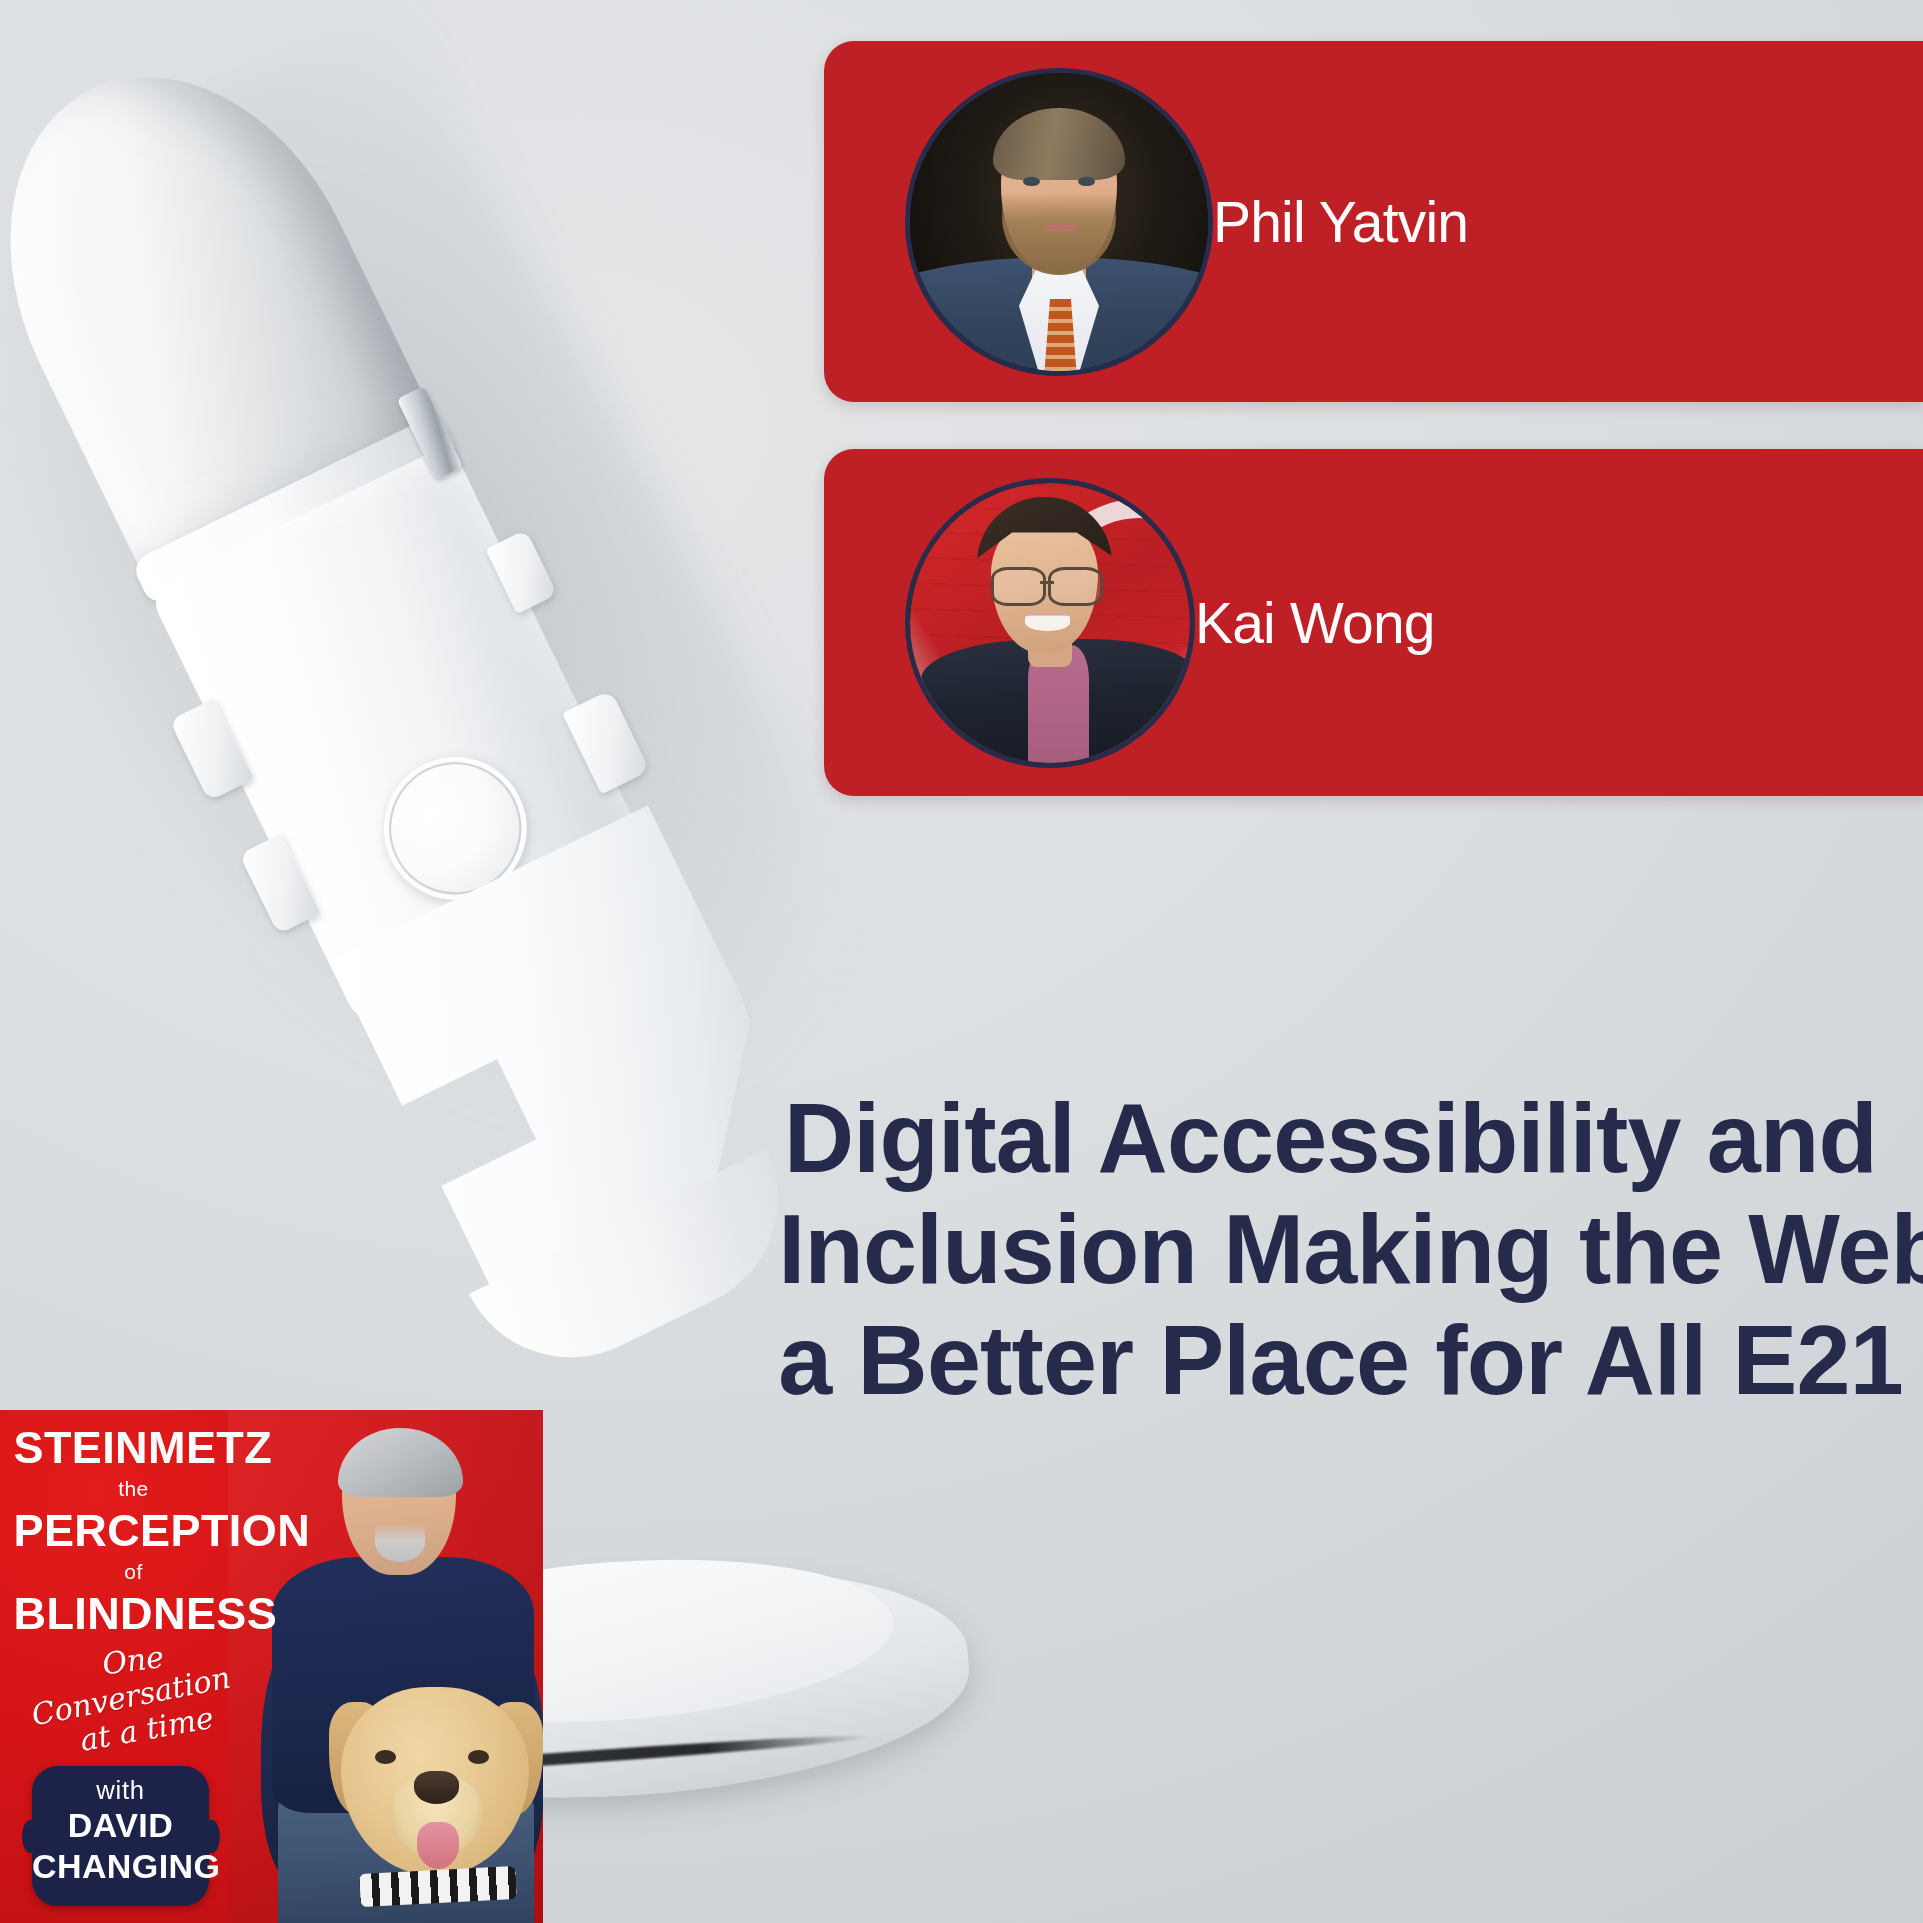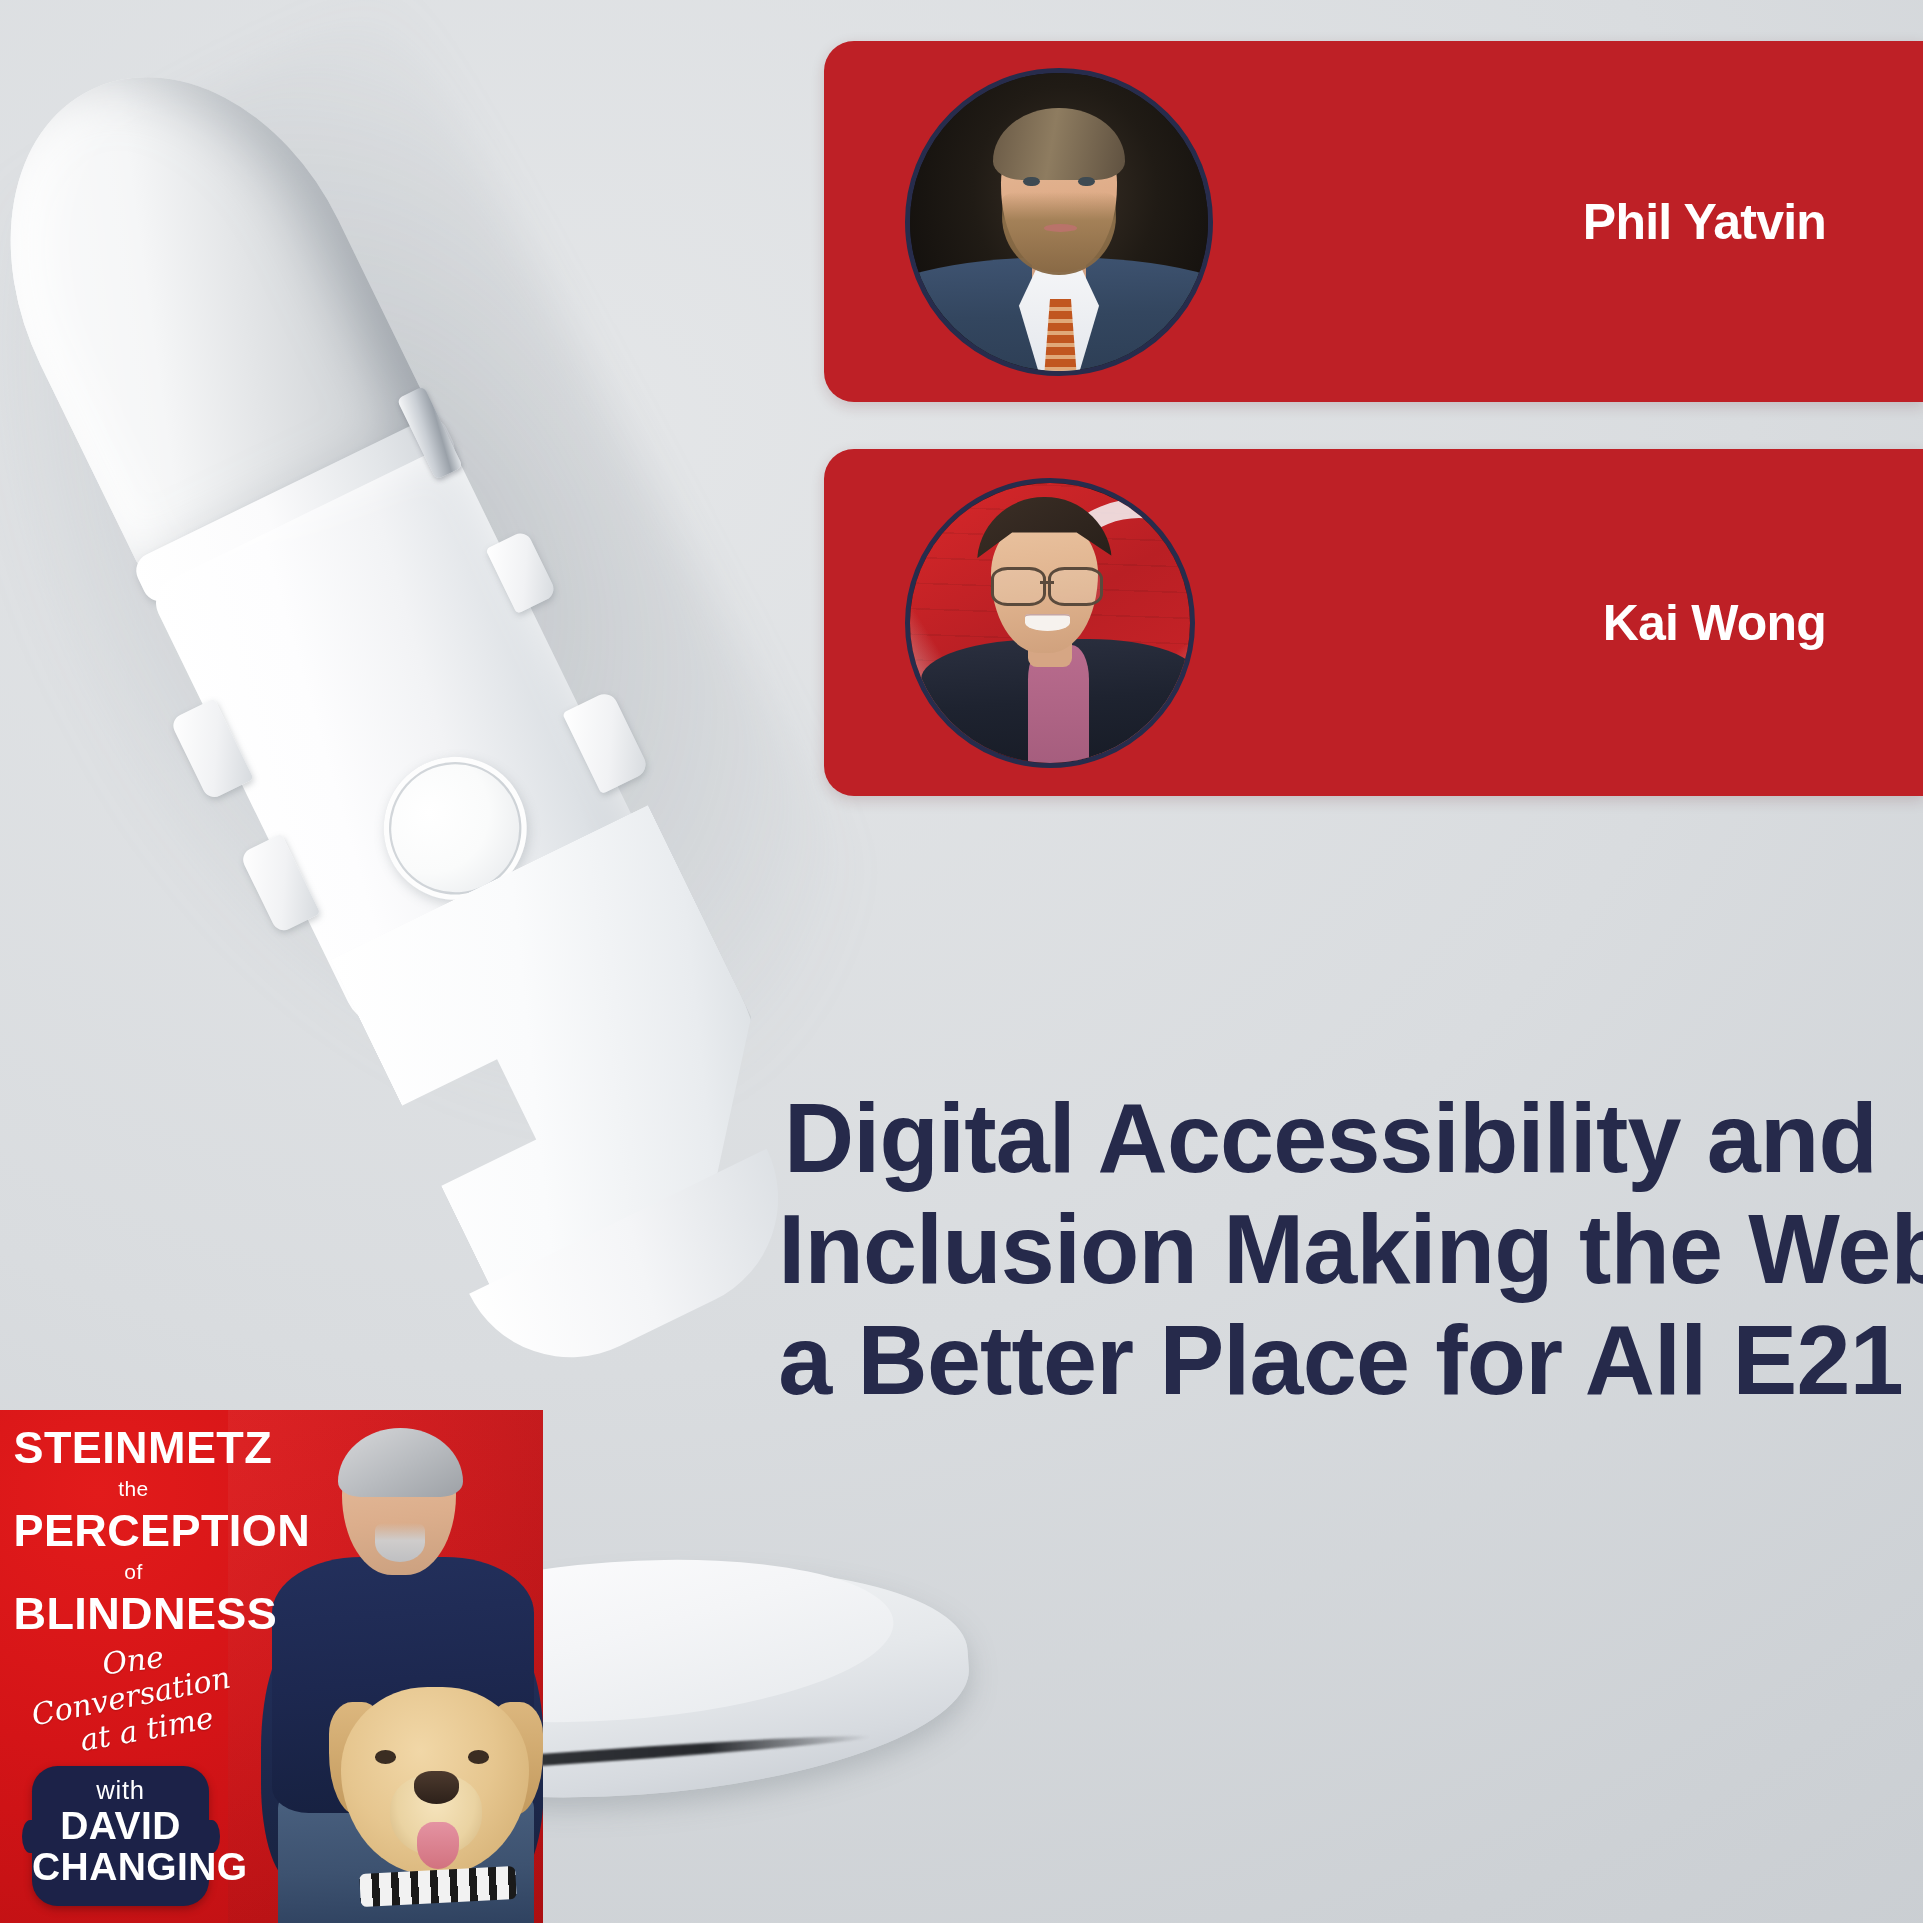--- a/index.html
+++ b/index.html
@@ -171,24 +171,24 @@
     border-radius: 50%;
     border: 5.3px solid #272c4c;
     overflow: hidden;
     position: relative;
     background: #101010;
   }
   #guest-banner-0 .guest-avatar { width: 298px; height: 298px; }
   #guest-banner-1 .guest-avatar { width: 280px; height: 280px; }
   .guest-name {
     flex: 1 1 auto;
-    text-align: right;
+    text-align: left;
     color: #ffffff;
-    font-weight: 700;
-    font-size: 50px;
+    font-weight: 400;
+    font-size: 57px;
     letter-spacing: -0.8px;
     padding-right: 98px;
     white-space: nowrap;
   }
 
   
   .av0-bg { position:absolute; inset:0; background: radial-gradient(ellipse at 52% 40%, #3a3026 0%, #201b15 42%, #0c0a09 100%); }
   .av0-shoulders {
     position:absolute; left:-14%; top:62%; width:128%; height:50%;
     background: linear-gradient(178deg, #3f5472 0%, #33465f 40%, #2a3a50 100%);
@@ -365,21 +365,21 @@
   #host-plaque::after  { right: -10.5px; border-radius: 0 50% 50% 0; }
   .host-with {
     font-weight: 300;
     font-size: 25.6px;
     line-height: 30px;
     letter-spacing: 0.8px;
   }
   .host-name {
     font-family: "Liberation Sans Narrow", "Liberation Sans", sans-serif;
     font-weight: 700;
-    font-size: 39px;
+    font-size: 34px;
     line-height: 41px;
     letter-spacing: 0.4px;
   }
   
   #badge-photo { position:absolute; right:-7.5px; bottom:0; width:323px; height:514px; }
   .hp-wall { position:absolute; inset:0; background: linear-gradient(160deg, rgba(255,255,255,0.05), rgba(0,0,0,0.06)); }
   .hp-head {
     position:absolute; left:114px; top:27px; width:114px; height:138px;
     background: linear-gradient(172deg, #e8c0a0 0%, #dcae8c 58%, #caa07f 100%);
     border-radius: 46% 46% 44% 44% / 42% 42% 58% 58%;

